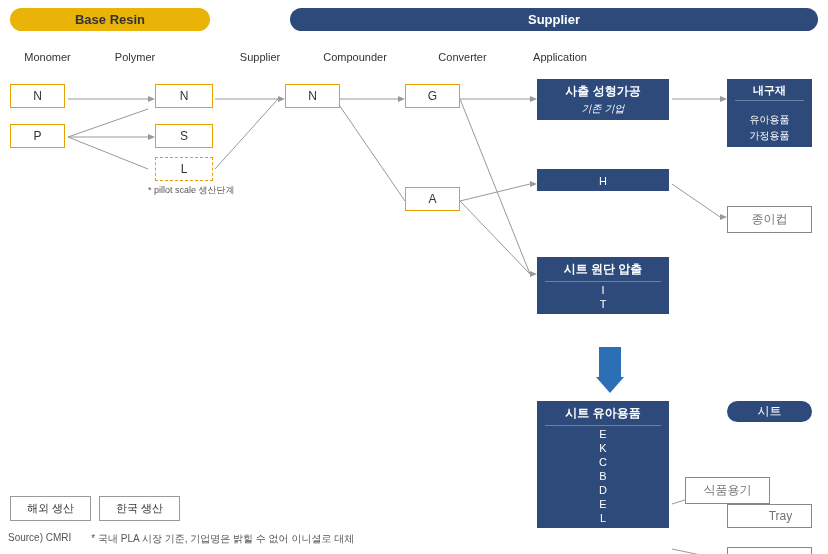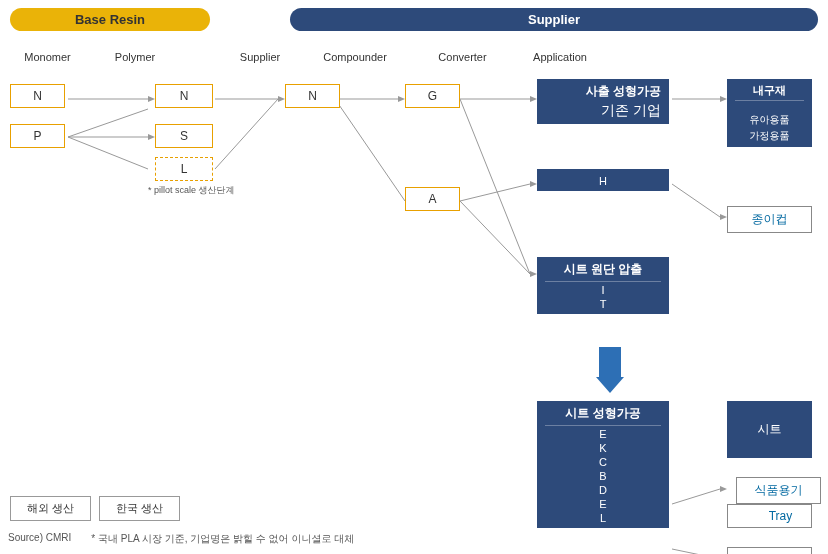--- a/index.html
+++ b/index.html
@@ -82,21 +82,21 @@
       font-size: 12px;
       position: absolute;
     }
 
     .light-box {
       border: 1.5px solid #888;
       background: #fff;
       text-align: center;
       padding: 4px 8px;
       font-size: 12px;
-      color: #0369a1;
+      color: #737373;
       position: absolute;
     }
 
     
     .legend {
       position: absolute;
       bottom: 28px;
       left: 10px;
       display: flex;
       gap: 8px;
@@ -229,62 +229,62 @@
   <div class="flow-box" style="left:155px; top:88px; width:58px; border-style:dashed;">L</div>
 
   <div style="position:absolute; left:148px; top:115px; font-size:9px; color:#555;">* pillot scale 생산단계</div>
 
   <div class="flow-box" style="left:285px; top:15px; width:55px;">N</div>
 
   <div class="flow-box" style="left:405px; top:15px; width:55px;">G</div>
 
   <div class="flow-box" style="left:405px; top:118px; width:55px;">A</div>
 
-  <div class="dark-box" style="left:537px; top:10px; width:132px;text-align:right;">
+  <div class="dark-box" style="left:537px; top:10px; width:132px;">
     <div style="font-weight:bold; font-size:12px;">사출 성형가공</div>
-    <div style="font-size:14px; margin-top:2px;">기존 기업</div>
+    <div style="font-size:10px; margin-top:2px;font-style:italic;">기존 기업</div>
   </div>
 
   <div class="dark-box" style="left:537px; top:100px; width:132px;">
     <div style="font-size:11px; margin-top:2px;">H</div>
   </div>
 
   <div class="dark-box" style="left:537px; top:188px; width:132px;">
     <div style="font-weight:bold; font-size:12px;">시트 원단 압출</div>
     <div style="font-size:11px; margin-top:3px; border-top:1px solid rgba(255,255,255,0.3); padding-top:2px;">I</div>
     <div style="font-size:11px; margin-top:2px;">T</div>
   </div>
 
   <div class="big-arrow-down" style="left:596px; top:278px;">
     <div class="shaft" style="height:30px;"></div>
     <div class="head"></div>
   </div>
 
   <div class="dark-box" style="left:537px; top:332px; width:132px;">
-    <div style="font-weight:bold; font-size:12px;">시트 성형가공</div>
+    <div style="font-weight:bold; font-size:12px;">시트 유아용품</div>
     <div style="font-size:11px; margin-top:3px; border-top:1px solid rgba(255,255,255,0.3); padding-top:2px;">E</div>
     <div style="font-size:11px; margin-top:2px;">K</div>
     <div style="font-size:11px; margin-top:2px;">C</div>
     <div style="font-size:11px; margin-top:2px;">B</div>
     <div style="font-size:11px; margin-top:2px;">D</div>
     <div style="font-size:11px; margin-top:2px;">E</div>
     <div style="font-size:11px; margin-top:2px;">L</div>
   </div>
 
   <div class="dark-box" style="left:727px; top:10px; width:85px;">
     <div style="font-weight:bold; font-size:11px;">내구재</div>
     <div style="font-size:10px; margin-top:2px; border-top:1px solid rgba(255,255,255,0.3); padding-top:12px;">유아용품</div>
     <div style="font-size:10px; margin-top:2px;">가정용품</div>
   </div>
 
   <div class="light-box" style="left:727px; top:137px; width:85px;">종이컵</div>
 
-  <div class="dark-box" style="left:727px; top:332px; width:85px; padding:20px 8px;">시트</div>
-
-  <div class="light-box" style="left:736px; top:408px; width:85px;">식품용기</div>
+  <div class="dark-box" style="left:727px; top:332px; width:85px; padding:2px 8px;border-radius:11px;">시트</div>
+
+  <div class="light-box" style="left:685px; top:408px; width:85px;">식품용기</div>
 
   <div class="light-box" style="left:727px; top:435px; width:85px;padding-left:30px;">Tray</div>
 
   <div class="light-box" style="left:727px; top:478px; width:85px;">인테리어</div>
 
   <div class="legend">
     <div class="legend-btn">해외 생산</div>
     <div class="legend-btn">한국 생산</div>
   </div>
 

